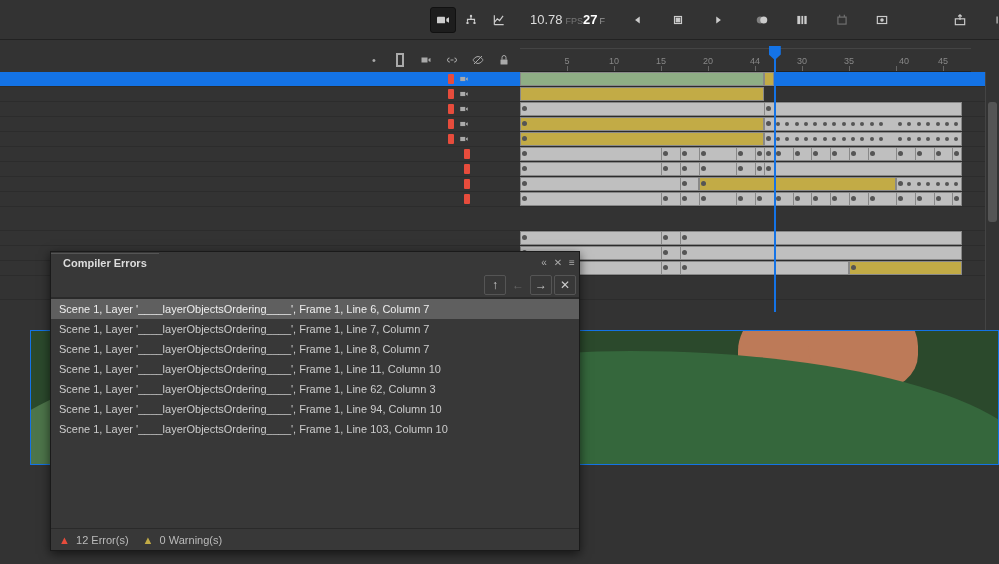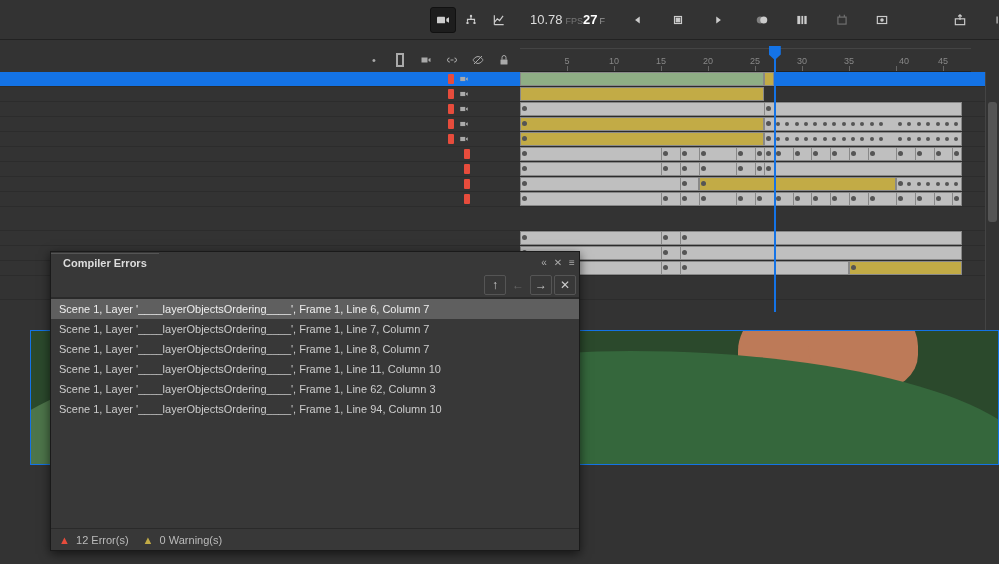--- a/index.html
+++ b/index.html
@@ -265,21 +265,21 @@
     <div class="sec-label" style="left: 444.2px;">4s</div>
     <div class="tick" style="left: 47px;"></div>
     <div class="num" style="left: 47px;">5</div>
     <div class="tick" style="left: 94px;"></div>
     <div class="num" style="left: 94px;">10</div>
     <div class="tick" style="left: 141px;"></div>
     <div class="num" style="left: 141px;">15</div>
     <div class="tick" style="left: 188px;"></div>
     <div class="num" style="left: 188px;">20</div>
     <div class="tick" style="left: 235px;"></div>
-    <div class="num" style="left: 235px;">25</div>
+    <div class="num" style="left: 235px;">44</div>
     <div class="tick" style="left: 282px;"></div>
     <div class="num" style="left: 282px;">30</div>
     <div class="tick" style="left: 329px;"></div>
     <div class="num" style="left: 329px;">35</div>
     <div class="tick" style="left: 376px;"></div>
     <div class="num" style="left: 384px;">40</div>
     <div class="tick" style="left: 423px;"></div>
     <div class="num" style="left: 423px;">45</div>
   </div>
 
@@ -601,18 +601,19 @@
     <div class="tb border">→</div>
     <div class="tb border">✕</div>
   </div>
   <div class="err-list" id="errlist">
       <div class="err-item sel">Scene 1, Layer '____layerObjectsOrdering____', Frame 1, Line 6, Column 7</div>
       <div class="err-item">Scene 1, Layer '____layerObjectsOrdering____', Frame 1, Line 7, Column 7</div>
       <div class="err-item">Scene 1, Layer '____layerObjectsOrdering____', Frame 1, Line 8, Column 7</div>
       <div class="err-item">Scene 1, Layer '____layerObjectsOrdering____', Frame 1, Line 11, Column 10</div>
       <div class="err-item">Scene 1, Layer '____layerObjectsOrdering____', Frame 1, Line 62, Column 3</div>
       <div class="err-item">Scene 1, Layer '____layerObjectsOrdering____', Frame 1, Line 94, Column 10</div>
+      <div class="err-item">Scene 1, Layer '____layerObjectsOrdering____', Frame 1, Line 103, Column 10</div>
     </div>
   <div class="panel-footer">
     <span><span class="err-ico">▲</span>&nbsp;&nbsp;<span>12 Error(s)</span></span>
     <span><span class="warn-ico">▲</span>&nbsp;&nbsp;<span>0 Warning(s)</span></span>
   </div>
 </div>
 
 </body></html>

